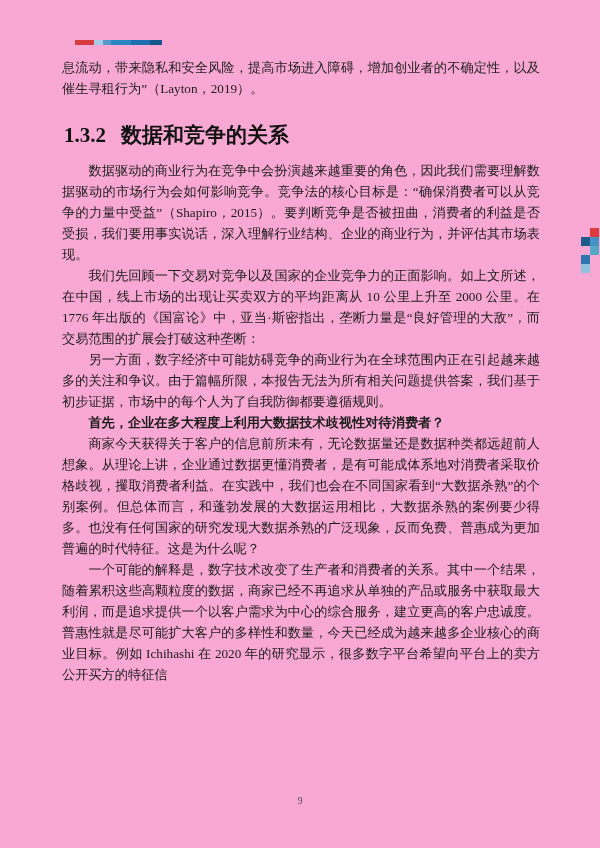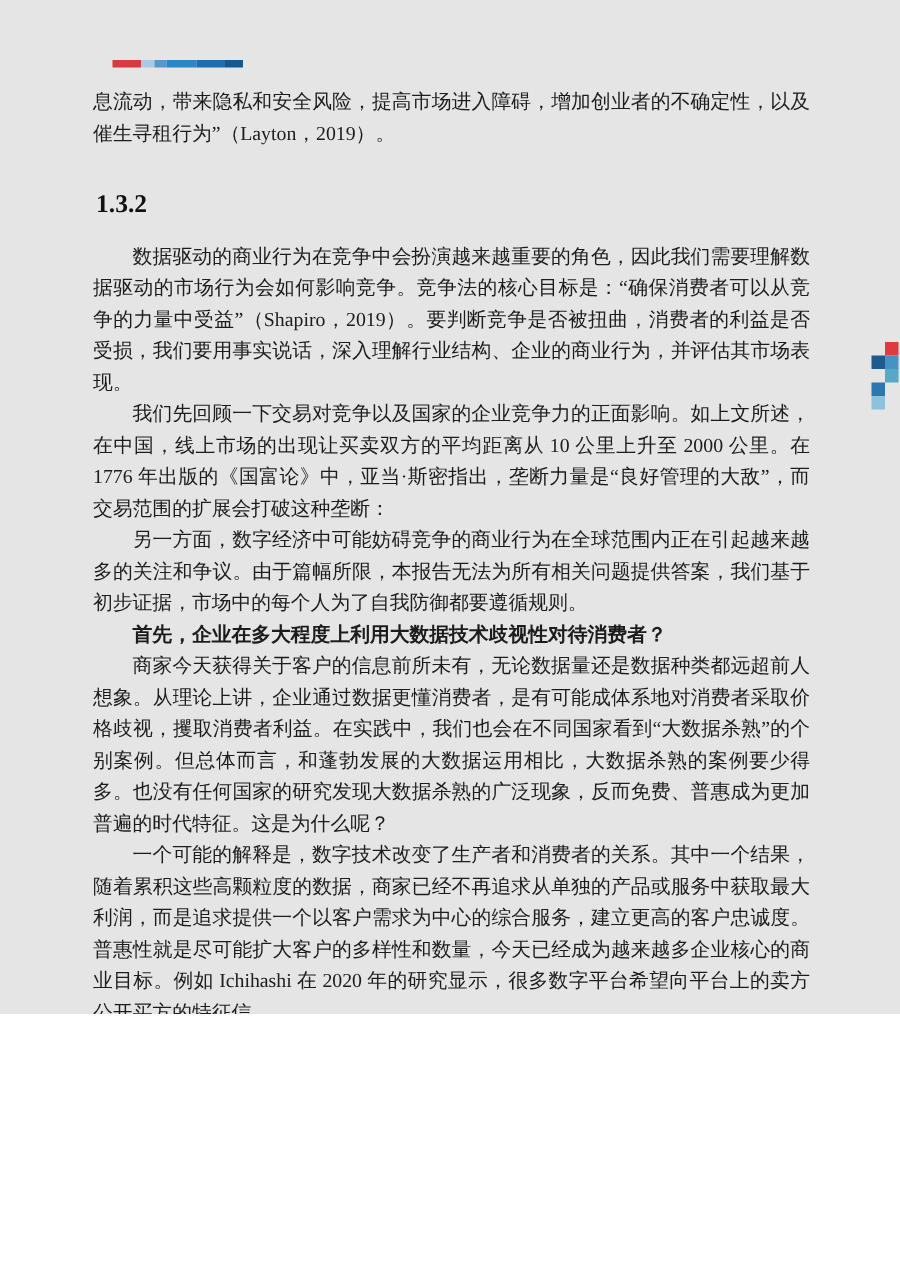--- a/index.html
+++ b/index.html
@@ -1,19 +1,19 @@
 <!DOCTYPE html>
 <html lang="zh"><head>
 <meta charset="utf-8">
 <style>
   html,body { margin:0; padding:0; background:#ffffff; }
   .page {
     position:relative;
-    width:600px; height:676px;
-    background:#e5e5e5;
+    width:600px; height:848px;
+    background:#f9a8d4;
     font-family:"Liberation Serif","DejaVu Serif",serif;
     color:#1c1c1c;
     overflow:hidden;
   }
   
   .logo-bar {
     position:absolute; left:75px; top:40px; height:5px;
     display:flex;
   }
   .logo-bar span { display:block; height:5px; }
@@ -28,21 +28,21 @@
     text-align:justify;
   }
   .para { margin:0; text-indent:2em; }
   .para.continuation { text-indent:0; }
   .para.quote { font-style:italic; }
   .para.bold { font-weight:bold; }
 
   .section-heading {
     display:flex; align-items:baseline; gap:15px;
     margin:25px 0 13px 2px;
-    font-size:17px; font-weight:bold; line-height:23px;
+    font-size:21px; font-weight:bold; line-height:23px;
     color:#111;
   }
 
   .page-number {
     position:absolute; top:796px; left:0; right:0;
     text-align:center;
     font-size:9.5px; color:#4a4a4a;
   }
 </style>
 </head>
@@ -67,23 +67,24 @@
       <div style="left: 581px; top: 255px; width: 9px; height: 9px; background: rgb(44, 119, 174);"></div>
       <div style="left: 581px; top: 264px; width: 9px; height: 9px; background: rgb(142, 193, 220);"></div>
     </div>
 
   <main class="content">
 
     <p class="para continuation">息流动，带来隐私和安全风险，提高市场进入障碍，增加创业者的不确定性，以及催生寻租行为”（Layton，2019）。</p>
 
     <h2 class="section-heading">
       <span class="sec-num">1.3.2</span>
+      <span class="sec-title">数据和竞争的关系</span>
     </h2>
 
-    <p class="para">数据驱动的商业行为在竞争中会扮演越来越重要的角色，因此我们需要理解数据驱动的市场行为会如何影响竞争。竞争法的核心目标是：“确保消费者可以从竞争的力量中受益”（Shapiro，2019）。要判断竞争是否被扭曲，消费者的利益是否受损，我们要用事实说话，深入理解行业结构、企业的商业行为，并评估其市场表现。</p>
+    <p class="para">数据驱动的商业行为在竞争中会扮演越来越重要的角色，因此我们需要理解数据驱动的市场行为会如何影响竞争。竞争法的核心目标是：“确保消费者可以从竞争的力量中受益”（Shapiro，2015）。要判断竞争是否被扭曲，消费者的利益是否受损，我们要用事实说话，深入理解行业结构、企业的商业行为，并评估其市场表现。</p>
 
     <p class="para">我们先回顾一下交易对竞争以及国家的企业竞争力的正面影响。如上文所述，在中国，线上市场的出现让买卖双方的平均距离从 10 公里上升至 2000 公里。在 1776 年出版的《国富论》中，亚当·斯密指出，垄断力量是“良好管理的大敌”，而交易范围的扩展会打破这种垄断：</p>
 
 
 
     <p class="para">另一方面，数字经济中可能妨碍竞争的商业行为在全球范围内正在引起越来越多的关注和争议。由于篇幅所限，本报告无法为所有相关问题提供答案，我们基于初步证据，市场中的每个人为了自我防御都要遵循规则。</p>
 
     <p class="para bold">首先，企业在多大程度上利用大数据技术歧视性对待消费者？</p>
 
     <p class="para">商家今天获得关于客户的信息前所未有，无论数据量还是数据种类都远超前人想象。从理论上讲，企业通过数据更懂消费者，是有可能成体系地对消费者采取价格歧视，攫取消费者利益。在实践中，我们也会在不同国家看到“大数据杀熟”的个别案例。但总体而言，和蓬勃发展的大数据运用相比，大数据杀熟的案例要少得多。也没有任何国家的研究发现大数据杀熟的广泛现象，反而免费、普惠成为更加普遍的时代特征。这是为什么呢？</p>

